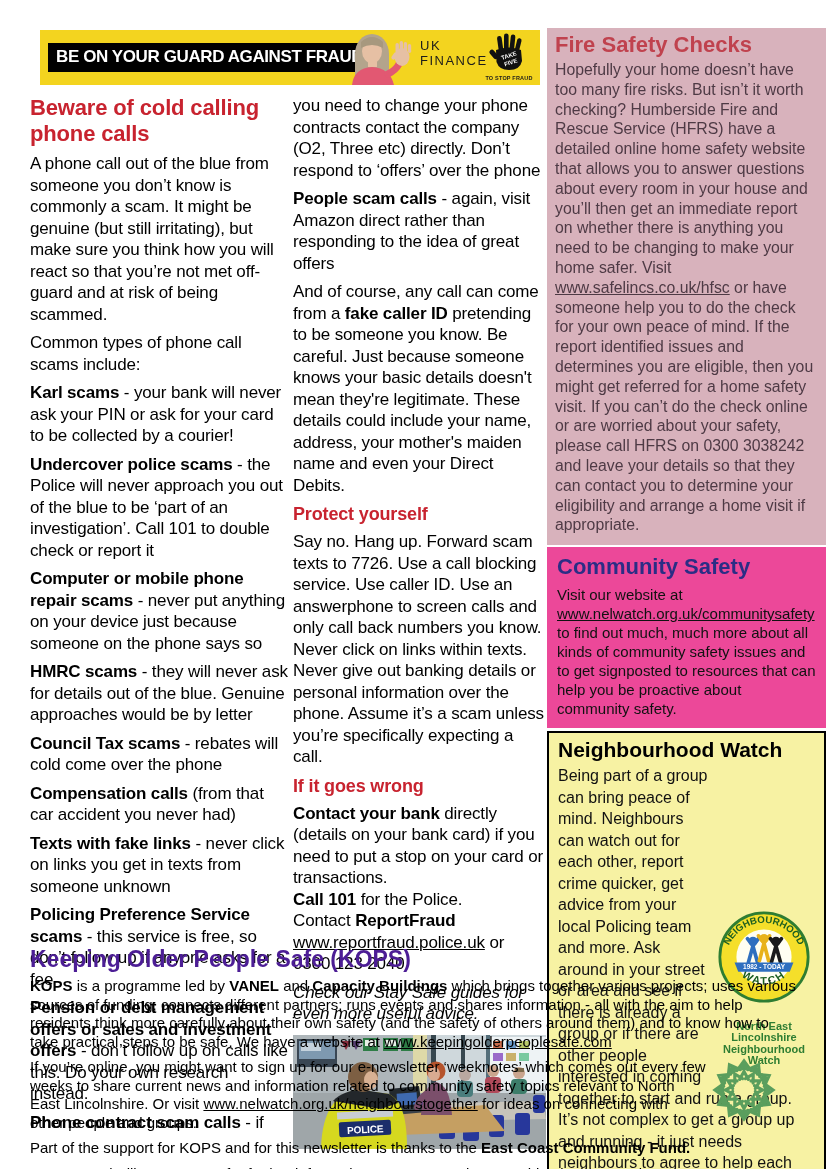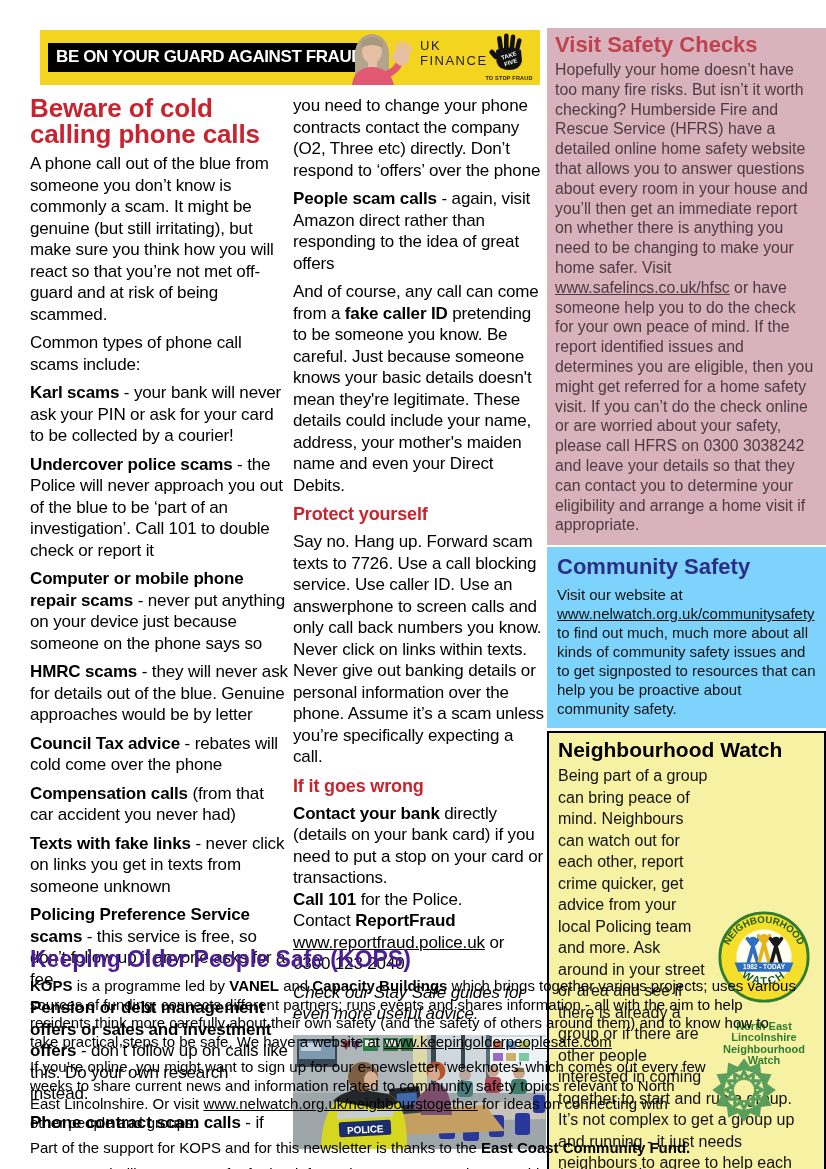--- a/index.html
+++ b/index.html
@@ -24,35 +24,35 @@
     letter-spacing:1.5px; line-height:15px; font-weight:normal;
   }
   .banner-takefive { position:absolute; left:442px; top:3px; width:54px; text-align:center; }
   .banner-tagline { font-size:5.5px; font-weight:bold; color:#1d1d1b; letter-spacing:0.2px; margin-top:-2px; }
   
   .col { position:absolute; top:95px; font-size:17px; line-height:21.5px; letter-spacing:-0.15px; }
   .col-left  { left:30px;  width:258px; }
   .col-mid   { left:293px; width:253px; }
   .col p { margin:0 0 7px; }
   h1.main-title {
-    margin:0 0 6px; font-size:26px; line-height:26px; color:#c8232f; font-weight:bold;
+    margin:0 0 6px; font-size:22px; line-height:26px; color:#c8232f; font-weight:bold;
   }
   h3.red-sub { margin:2px 0 6px; font-size:18px; line-height:22px; color:#c8232f; font-weight:bold; }
   .italic { font-style:italic; }
   .u { text-decoration:underline; color:inherit; cursor:pointer; }
   .photo { margin-top:3px; width:253px; height:114px; }
   
   .right-rail { position:absolute; left:547px; top:28px; width:279px; }
   .fire-box {
     background:#d8b2bc; padding:4px 8px 10px; min-height:467px; color:#4e3a45;
     font-size:15.8px; line-height:19.8px;
   }
   .fire-box h2 { margin:0 0 2px; font-size:22px; line-height:26px; color:#c0424e; font-weight:bold; }
   .community-box {
-    background:#7dd3fc; padding:8px 10px 10px; margin-top:2px; min-height:150px;
+    background:#ec4899; padding:8px 10px 10px; margin-top:2px; min-height:150px;
     font-size:15px; line-height:19px; color:#111;
   }
   .community-box h2 { margin:0 0 6px; font-size:22px; line-height:24px; color:#2b2d85; font-weight:bold; }
   .nw-box {
     background:#f7f2a3; border:2px solid #000; margin-top:3px; padding:5px 9px 8px;
     font-size:16px; line-height:21.5px; color:#111; min-height:298px;
   }
   .nw-box h2 { margin:0 0 3px; font-size:21px; line-height:24px; color:#000; font-weight:bold; }
   .nw-logo-wrap { float:right; width:102px; margin:146px 0 0 4px; text-align:center; }
   .nw-caption { font-size:11px; line-height:11.5px; color:#2e7d32; font-weight:bold; margin-top:12px; }
@@ -113,21 +113,21 @@
   </div>
 
   <div class="col col-left">
     <h1 class="main-title">Beware of cold calling phone calls</h1>
     <p>A phone call out of the blue from someone you don’t know is commonly a scam. It might be genuine (but still irritating), but make sure you think how you will react so that you’re not met off-guard and at risk of being scammed.</p>
     <p>Common types of phone call scams include:</p>
     <p><b>Karl scams</b><span> - your bank will never ask your PIN or ask for your card to be collected by a courier!</span></p>
     <p><b>Undercover police scams</b><span> - the Police will never approach you out of the blue to be ‘part of an investigation’. Call 101 to double check or report it</span></p>
     <p><b>Computer or mobile phone repair scams</b><span> - never put anything on your device just because someone on the phone says so</span></p>
     <p><b>HMRC scams</b><span> - they will never ask for details out of the blue. Genuine approaches would be by letter</span></p>
-    <p><b>Council Tax advice</b><span> - rebates will cold come over the phone</span></p>
+    <p><b>Council Tax scams</b><span> - rebates will cold come over the phone</span></p>
     <p><b>Compensation calls</b><span> (from that car accident you never had)</span></p>
     <p><b>Texts with fake links</b><span> - never click on links you get in texts from someone unknown</span></p>
     <p><b>Policing Preference Service scams</b><span> - this service is free, so don’t follow up if anyone asks for a fee</span></p>
     <p><b>Pension or debt management offers or sales and investment offers</b><span> - don’t follow up on calls like this. Do your own research instead.</span></p>
     <p><b>Phone contract scam calls</b><span> - if</span></p>
   </div>
 
   <div class="col col-mid">
     <p>you need to change your phone contracts contact the company (O2, Three etc) directly. Don’t respond to ‘offers’ over the phone</p>
     <p><b>People scam calls</b><span> - again, visit Amazon direct rather than responding to the idea of great offers</span></p>
@@ -205,21 +205,21 @@
         <rect x="44" y="76" width="56" height="7" fill="#c8cdd2" transform="rotate(-3 72 79)"></rect>
         <rect x="46" y="86" width="52" height="15" rx="2" fill="#1b2d6b" transform="rotate(-3 72 93)"></rect>
         <text x="54" y="98" font-size="10" font-weight="bold" fill="#fff" transform="rotate(-3 72 93)" font-family="Liberation Sans, sans-serif">POLICE</text>
       </g>
     </svg>
   </div>
 
   <div class="right-rail">
 
     <div class="fire-box">
-      <h2>Visit Safety Checks</h2>
+      <h2>Fire Safety Checks</h2>
       <span>Hopefully your home doesn’t have too many fire risks. But isn’t it worth checking? Humberside Fire and Rescue Service (HFRS) have a detailed online home safety website that allows you to answer questions about every room in your house and you’ll then get an immediate report on whether there is anything you need to be changing to make your home safer.  Visit </span><a class="u">www.safelincs.co.uk/hfsc</a><span> or have someone help you to do the check for your own peace of mind. If the report identified issues and determines you are eligible, then you might get referred for a home safety visit. If you can’t do the check online or are worried about your safety, please call HFRS on 0300 3038242 and leave your details so that they can contact you to determine your eligibility and arrange a home visit if appropriate.</span>
     </div>
 
     <div class="community-box">
       <h2>Community Safety</h2>
       <span>Visit our website at </span><a class="u">www.nelwatch.org.uk/communitysafety</a><span> to find out much, much more about all kinds of community safety issues and to get signposted to resources that can help you be proactive about community safety.</span>
     </div>
 
     <div class="nw-box">
       <h2>Neighbourhood Watch</h2>

